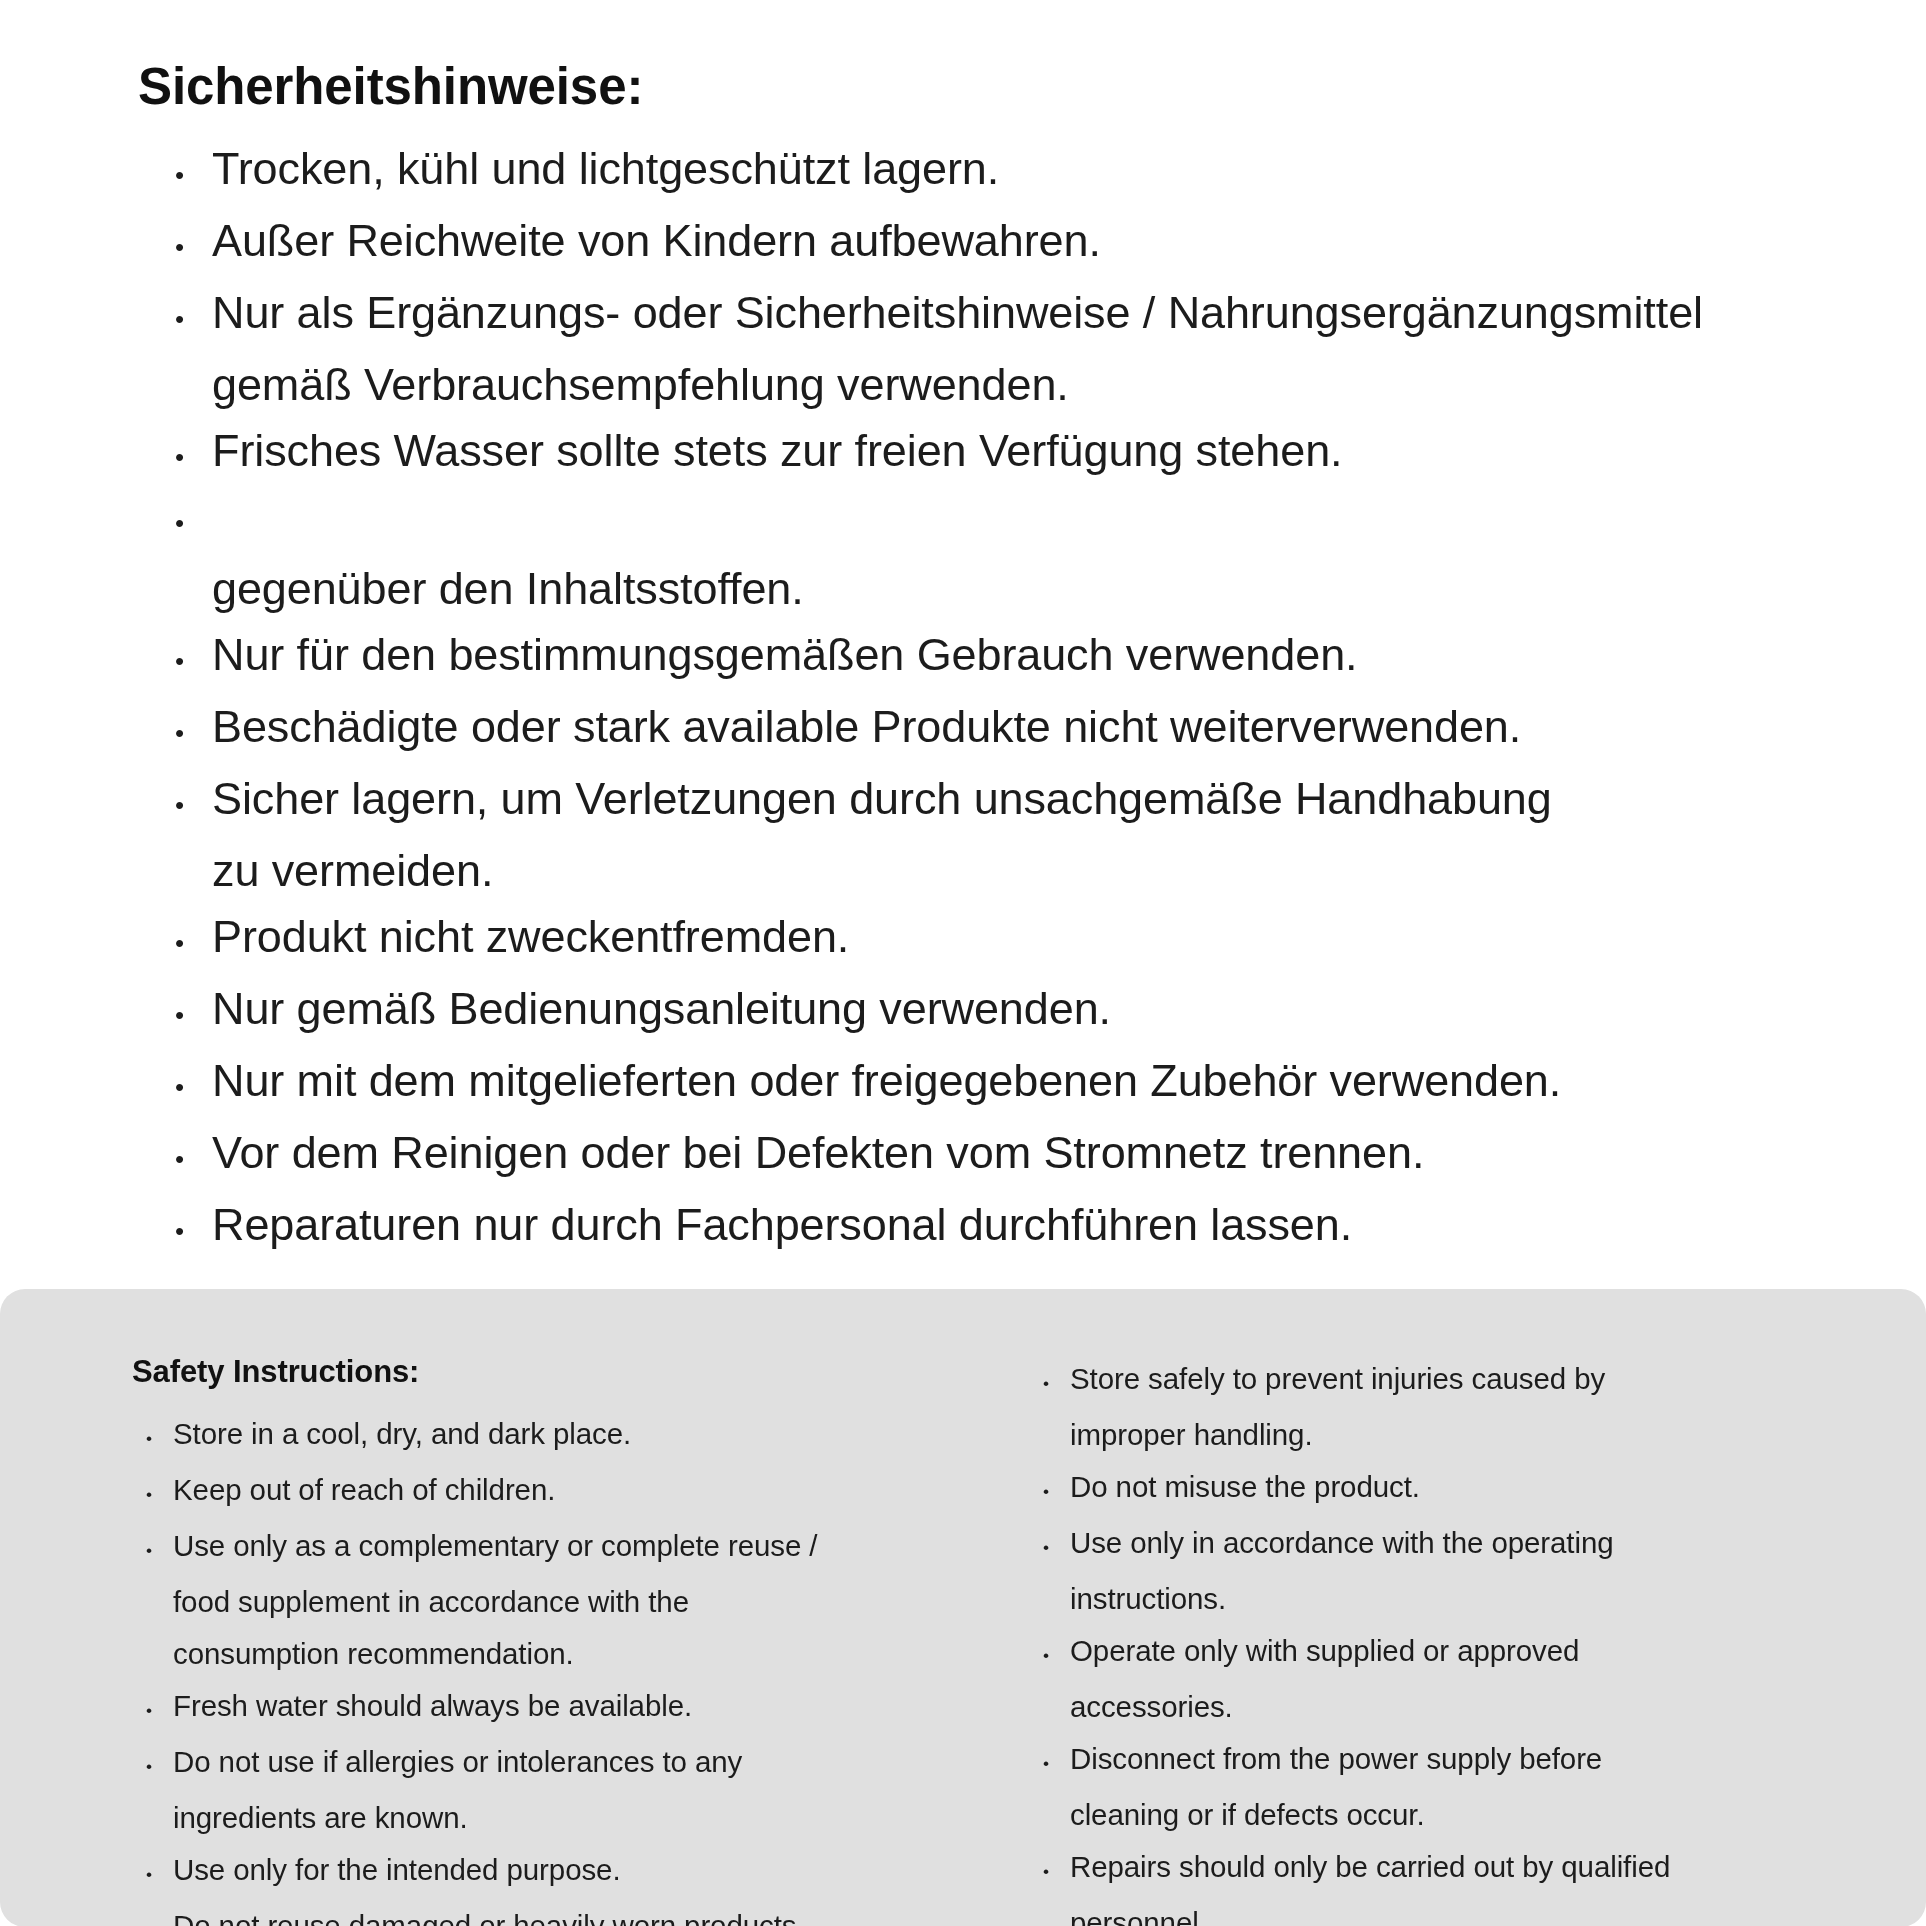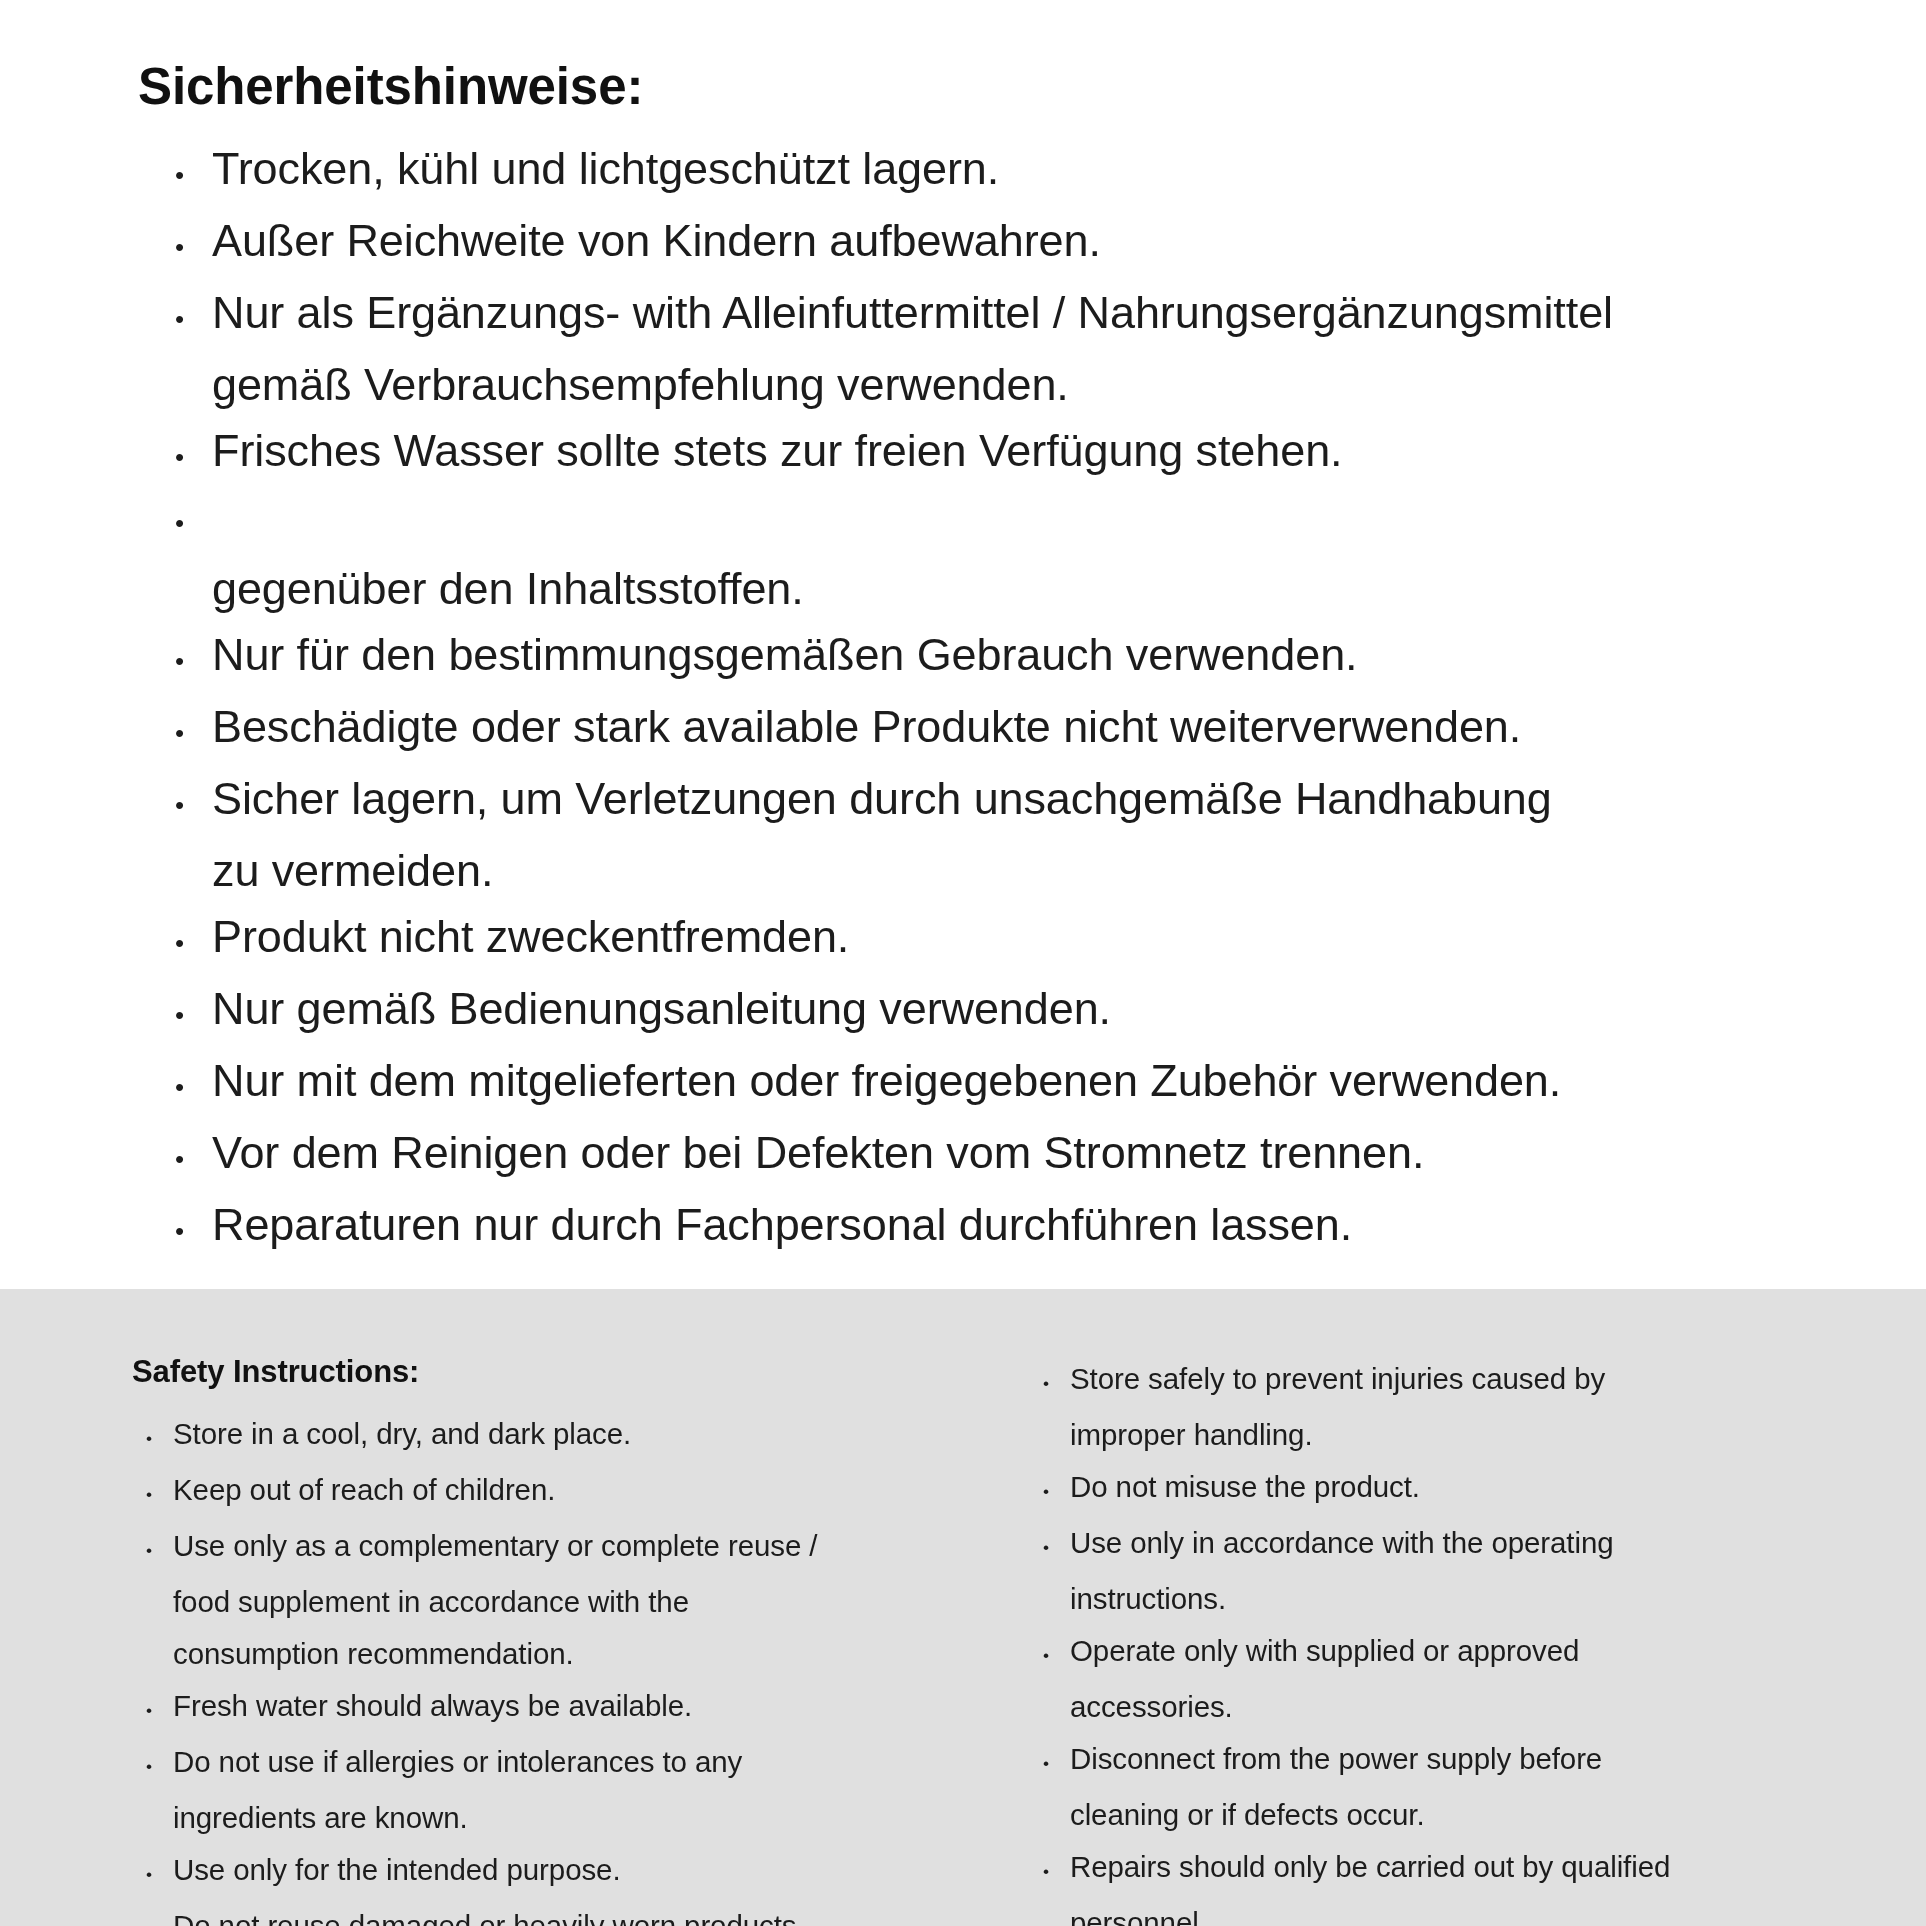--- a/index.html
+++ b/index.html
@@ -39,20 +39,21 @@
     color: #1c1c1c;
   }
   
   .en-panel {
     position: absolute;
     left: 0;
     top: 1289px;
     width: 1926px;
     height: 638px;
     background: #e0e0e0;
+    border-radius: 25px;
   }
   .en-title {
     position: absolute;
     left: 132px;
     top: 63px;
     margin: 0;
     font-size: 31px;
     line-height: 40px;
     font-weight: bold;
     color: #111111;
@@ -108,21 +109,21 @@
         </div>
         <div class="bullet-item">
           <div class="bullet-line">
             <span class="dot">•</span>
             <span class="line-text">Außer Reichweite von Kindern aufbewahren.</span>
           </div>
         </div>
         <div class="bullet-item">
           <div class="bullet-line">
             <span class="dot">•</span>
-            <span class="line-text">Nur als Ergänzungs- with Alleinfuttermittel / Nahrungsergänzungsmittel</span>
+            <span class="line-text">Nur als Ergänzungs- oder Sicherheitshinweise / Nahrungsergänzungsmittel</span>
           </div>
           <div class="bullet-line cont">
             <span class="line-text">gemäß Verbrauchsempfehlung verwenden.</span>
           </div>
         </div>
         <div class="bullet-item">
           <div class="bullet-line">
             <span class="dot">•</span>
             <span class="line-text">Frisches Wasser sollte stets zur freien Verfügung stehen.</span>
           </div>

